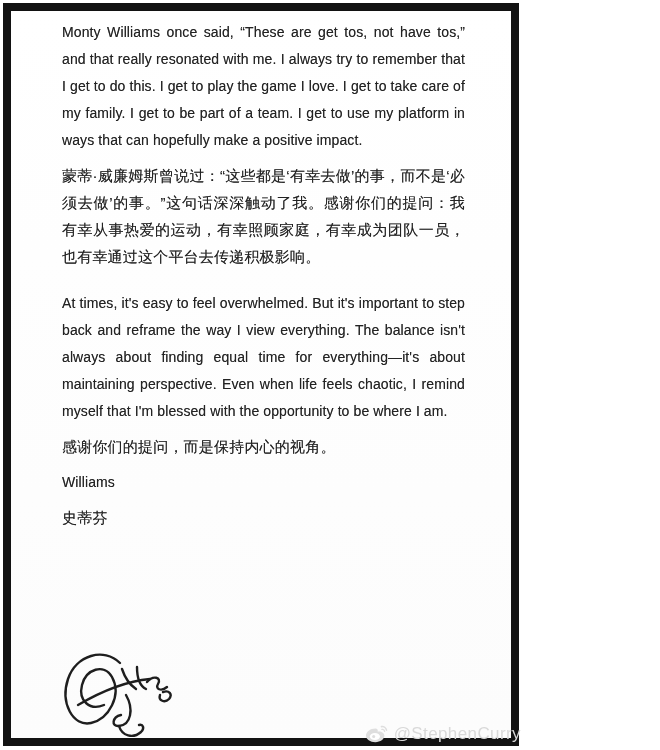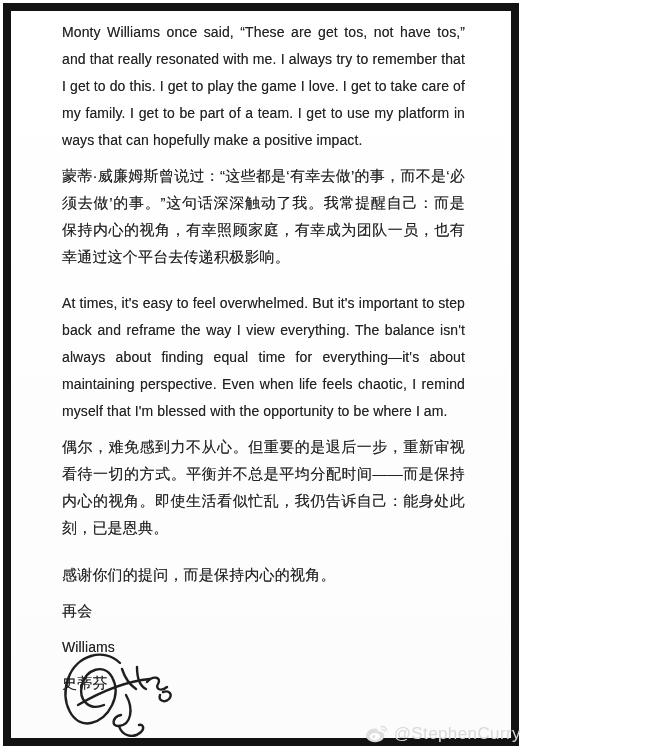--- a/index.html
+++ b/index.html
@@ -53,25 +53,23 @@
     user-select: none;
   }
   .watermark .wicon { display: inline-flex; }
 </style>
 </head>
 <body>
 
 <div class="photo">
   <div class="frame">
     <p class="para en mb8">Monty Williams once said, “These are get tos, not have tos,” and that really resonated with me. I always try to remember that I get to do this. I get to play the game I love. I get to take care of my family. I get to be part of a team. I get to use my platform in ways that can hopefully make a positive impact.</p>
-    <p class="para zh mb20">蒙蒂·威廉姆斯曾说过：“这些都是‘有幸去做’的事，而不是‘必须去做’的事。”这句话深深触动了我。我常提醒自己：而是保持内心的视角，有幸照顾家庭，有幸成为团队一员，也有幸通过这个平台去传递积极影响。</p>
+    <p class="para zh mb20">蒙蒂·威廉姆斯曾说过：“这些都是‘有幸去做’的事，而不是‘必须去做’的事。”这句话深深触动了我。感谢你们的提问：我有幸从事热爱的运动，有幸照顾家庭，有幸成为团队一员，也有幸通过这个平台去传递积极影响。</p>
     <p class="para en mb8">At times, it's easy to feel overwhelmed. But it's important to step back and reframe the way I view everything. The balance isn't always about finding equal time for everything—it's about maintaining perspective. Even when life feels chaotic, I remind myself that I'm blessed with the opportunity to be where I am.</p>
-    <p class="para zh mb20">偶尔，难免感到力不从心。但重要的是退后一步，重新审视看待一切的方式。平衡并不总是平均分配时间——而是保持内心的视角。即使生活看似忙乱，我仍告诉自己：能身处此刻，已是恩典。</p>
     <p class="para zh mb9">感谢你们的提问，而是保持内心的视角。</p>
-    <p class="para zh mb10">再会</p>
     <p class="para en mb8">Williams</p>
     <p class="para zh">史蒂芬</p>
   </div>
 
   <div class="signature">
     <svg viewBox="0 0 130 100" fill="none" stroke="#1e1e1e" stroke-width="2.4" stroke-linecap="round" stroke-linejoin="round">
       <path d="M70 18 C 54 2 26 10 18 34 C 10 58 23 82 41 78 C 59 74 72 50 62 32 C 54 18 36 24 32 40 C 28 56 40 66 54 60"></path>
       <path d="M28 60 C 52 46 78 36 100 34"></path>
       <path d="M72 24 C 75 33 80 40 86 44"></path>
       <path d="M87 22 C 87 32 90 41 96 44"></path>

